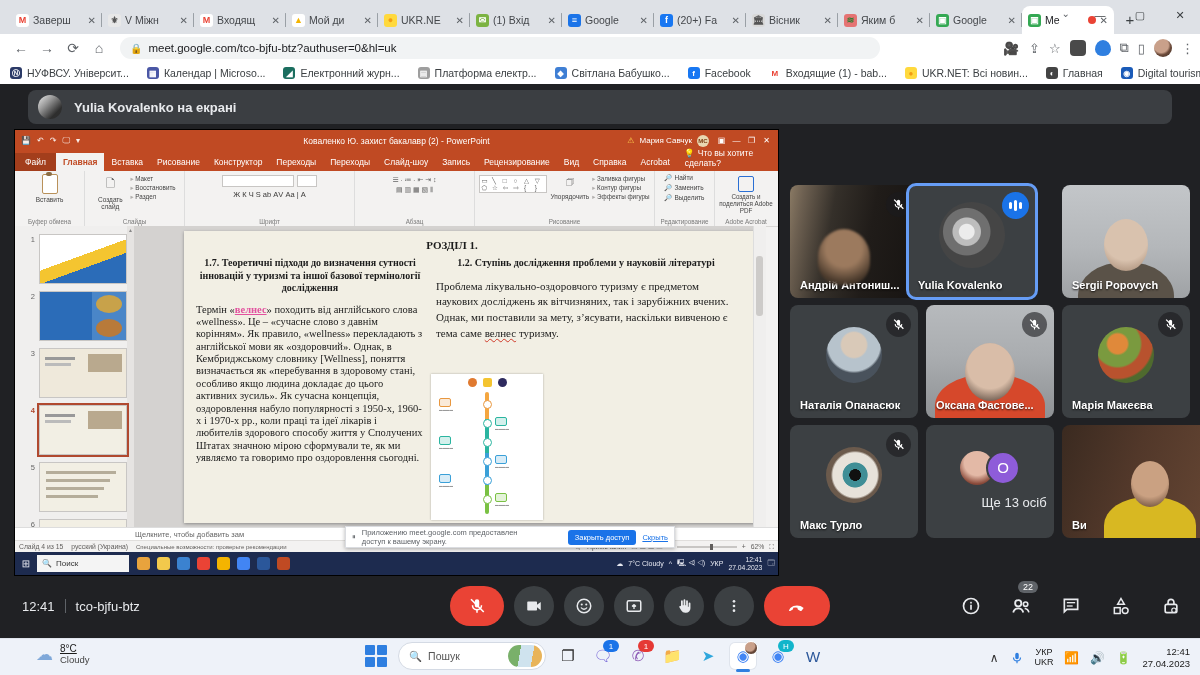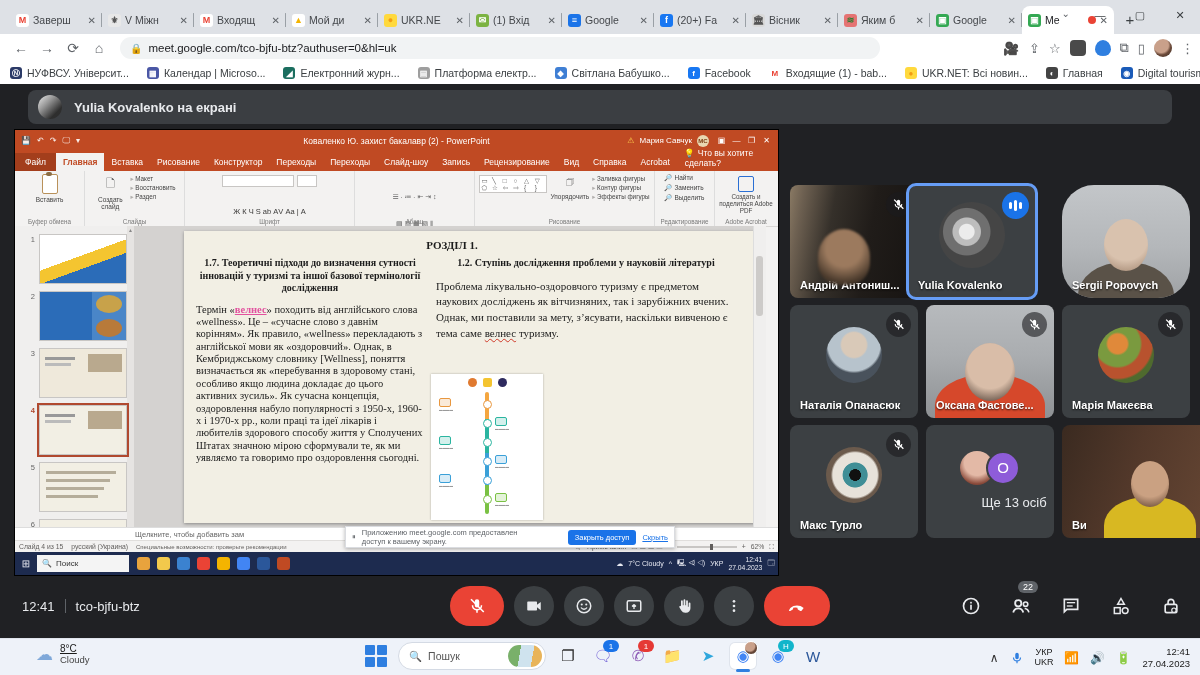--- a/index.html
+++ b/index.html
@@ -60,21 +60,21 @@
   .rgroup{position:relative;height:100%;border-right:1px solid #ddd;display:flex;flex-direction:column;align-items:center;padding-top:3px;box-sizing:border-box;}
   .rgroup .glabel{position:absolute;bottom:1px;left:0;right:0;text-align:center;font-size:6.3px;color:#7a7a7a;}
   .gbody{display:flex;gap:3px;align-items:flex-start;font-size:6.5px;color:#444;padding:1px 3px;}
   .bigbtn{display:flex;flex-direction:column;align-items:center;gap:2px;font-size:6.5px;color:#444;}
   .clip{width:14px;height:18px;background:#fff;border:1px solid #b9915a;border-radius:2px;position:relative;}
   .clip::after{content:"";position:absolute;left:3px;top:-3px;width:6px;height:4px;background:#8a6d45;border-radius:2px;}
   .minirows{display:flex;flex-direction:column;gap:2px;font-size:6.3px;color:#444;}
   .minirows span::before{content:"▸ ";color:#b0aeac;}
   .fontbox{width:70px;height:10px;background:#fff;border:1px solid #c8c6c4;}
   .sizebox{width:18px;height:10px;background:#fff;border:1px solid #c8c6c4;}
-  .fmtrow{display:flex;gap:4px;font-size:7.5px;color:#3b3a39;margin-top:19px;}
+  .fmtrow{display:flex;gap:4px;font-size:7.5px;color:#3b3a39;margin-top:2px;}
   .shapegrid{width:64px;display:grid;grid-template-columns:repeat(6,1fr);font-size:6.5px;color:#666;background:#fff;border:1px solid #c8c6c4;padding:1px;line-height:7px;}
   .editlist{display:flex;flex-direction:column;gap:2px;font-size:6.5px;color:#444;}
   .pdfbtn{display:flex;flex-direction:column;align-items:center;font-size:6.3px;color:#444;gap:1px;padding-top:2px;}
   .pdficon{width:14px;height:14px;border:1.5px solid #2a6fd4;border-radius:2px;position:relative;}
   
   .ppt-body{position:absolute;left:0;top:96px;width:100%;height:301px;}
   .thumbs{position:absolute;left:0;top:0;width:119px;height:100%;background:#f0efee;border-right:1px solid #d8d6d4;overflow:hidden;}
   .thumb-row{position:absolute;left:0;display:flex;gap:4px;align-items:flex-start;}
   .tnum{width:14px;text-align:right;font-size:7.5px;color:#666;padding-top:1px;}
   .tbox{width:86px;height:48px;background:#fff;border:1px solid #c8c6c4;position:relative;overflow:hidden;}
@@ -127,21 +127,21 @@
   .tile{position:absolute;width:128px;height:113px;border-radius:8px;background:#3c4043;overflow:hidden;}
   .tile.hl{outline:3px solid #669df6;outline-offset:-1px;}
   .tile .name{position:absolute;left:10px;bottom:7px;color:#fff;font-size:11px;font-weight:bold;text-shadow:0 1px 2px rgba(0,0,0,.85);white-space:nowrap;}
   .mutebtn{position:absolute;right:7px;top:7px;width:25px;height:25px;border-radius:50%;background:rgba(26,27,30,.6);display:flex;align-items:center;justify-content:center;}
   .speakbtn{position:absolute;right:7px;top:7px;width:27px;height:27px;border-radius:50%;background:#1a73e8;display:flex;align-items:center;justify-content:center;gap:2px;}
   .speakbtn i{width:3px;background:#fff;border-radius:2px;display:block;}
   .tile .big-avatar{position:absolute;left:50%;top:44%;transform:translate(-50%,-50%);border-radius:50%;}
   .bg-andriy{background:linear-gradient(100deg,#8a7a64 0%,#6d6051 10%,#35302a 32%,#201c19 60%,#171412 100%);}
   .bg-andriy::after{content:"";position:absolute;left:28px;top:44px;width:52px;height:56px;border-radius:50% 50% 40% 40%;
     background:radial-gradient(circle at 50% 35%,#9c7a5e 0 40%,#4a3a2c 75%,transparent 100%);filter:blur(1px);}
-  .bg-sergii{background:linear-gradient(#c3c6c9 0%,#b4b7ba 55%,#9fa2a5 100%);border-radius:32px;}
+  .bg-sergii{background:linear-gradient(#c3c6c9 0%,#b4b7ba 55%,#9fa2a5 100%);}
   .bg-sergii::before{content:"";position:absolute;left:50%;top:68%;transform:translateX(-50%);width:96px;height:70px;border-radius:48% 48% 0 0;background:#5a5248;}
   .bg-sergii::after{content:"";position:absolute;left:50%;top:30%;transform:translateX(-50%);width:44px;height:52px;border-radius:50%;
     background:radial-gradient(circle at 50% 38%,#d9c2ae 0 55%,#b99f8a 80%,transparent 100%);}
   .bg-oksana{background:linear-gradient(#b7babd 0%,#aaadb0 45%,#8e9194 100%);}
   .bg-oksana::before{content:"";position:absolute;left:50%;top:62%;transform:translateX(-50%);width:110px;height:70px;border-radius:44% 44% 0 0;background:#d6482b;}
   .bg-oksana::after{content:"";position:absolute;left:50%;top:34%;transform:translateX(-50%);width:50px;height:58px;border-radius:50%;
     background:radial-gradient(circle at 50% 40%,#d9bda8 0 52%,#6d5a4e 85%,transparent 100%);}
   .bg-vy{background:linear-gradient(110deg,#3a2a20 0%,#52382a 40%,#6b4a36 100%);}
   .bg-vy::before{content:"";position:absolute;left:50%;top:64%;transform:translateX(-50%);width:92px;height:62px;border-radius:46% 46% 0 0;background:#d8b822;}
   .bg-vy::after{content:"";position:absolute;left:50%;top:32%;transform:translateX(-50%);width:38px;height:46px;border-radius:50%;

